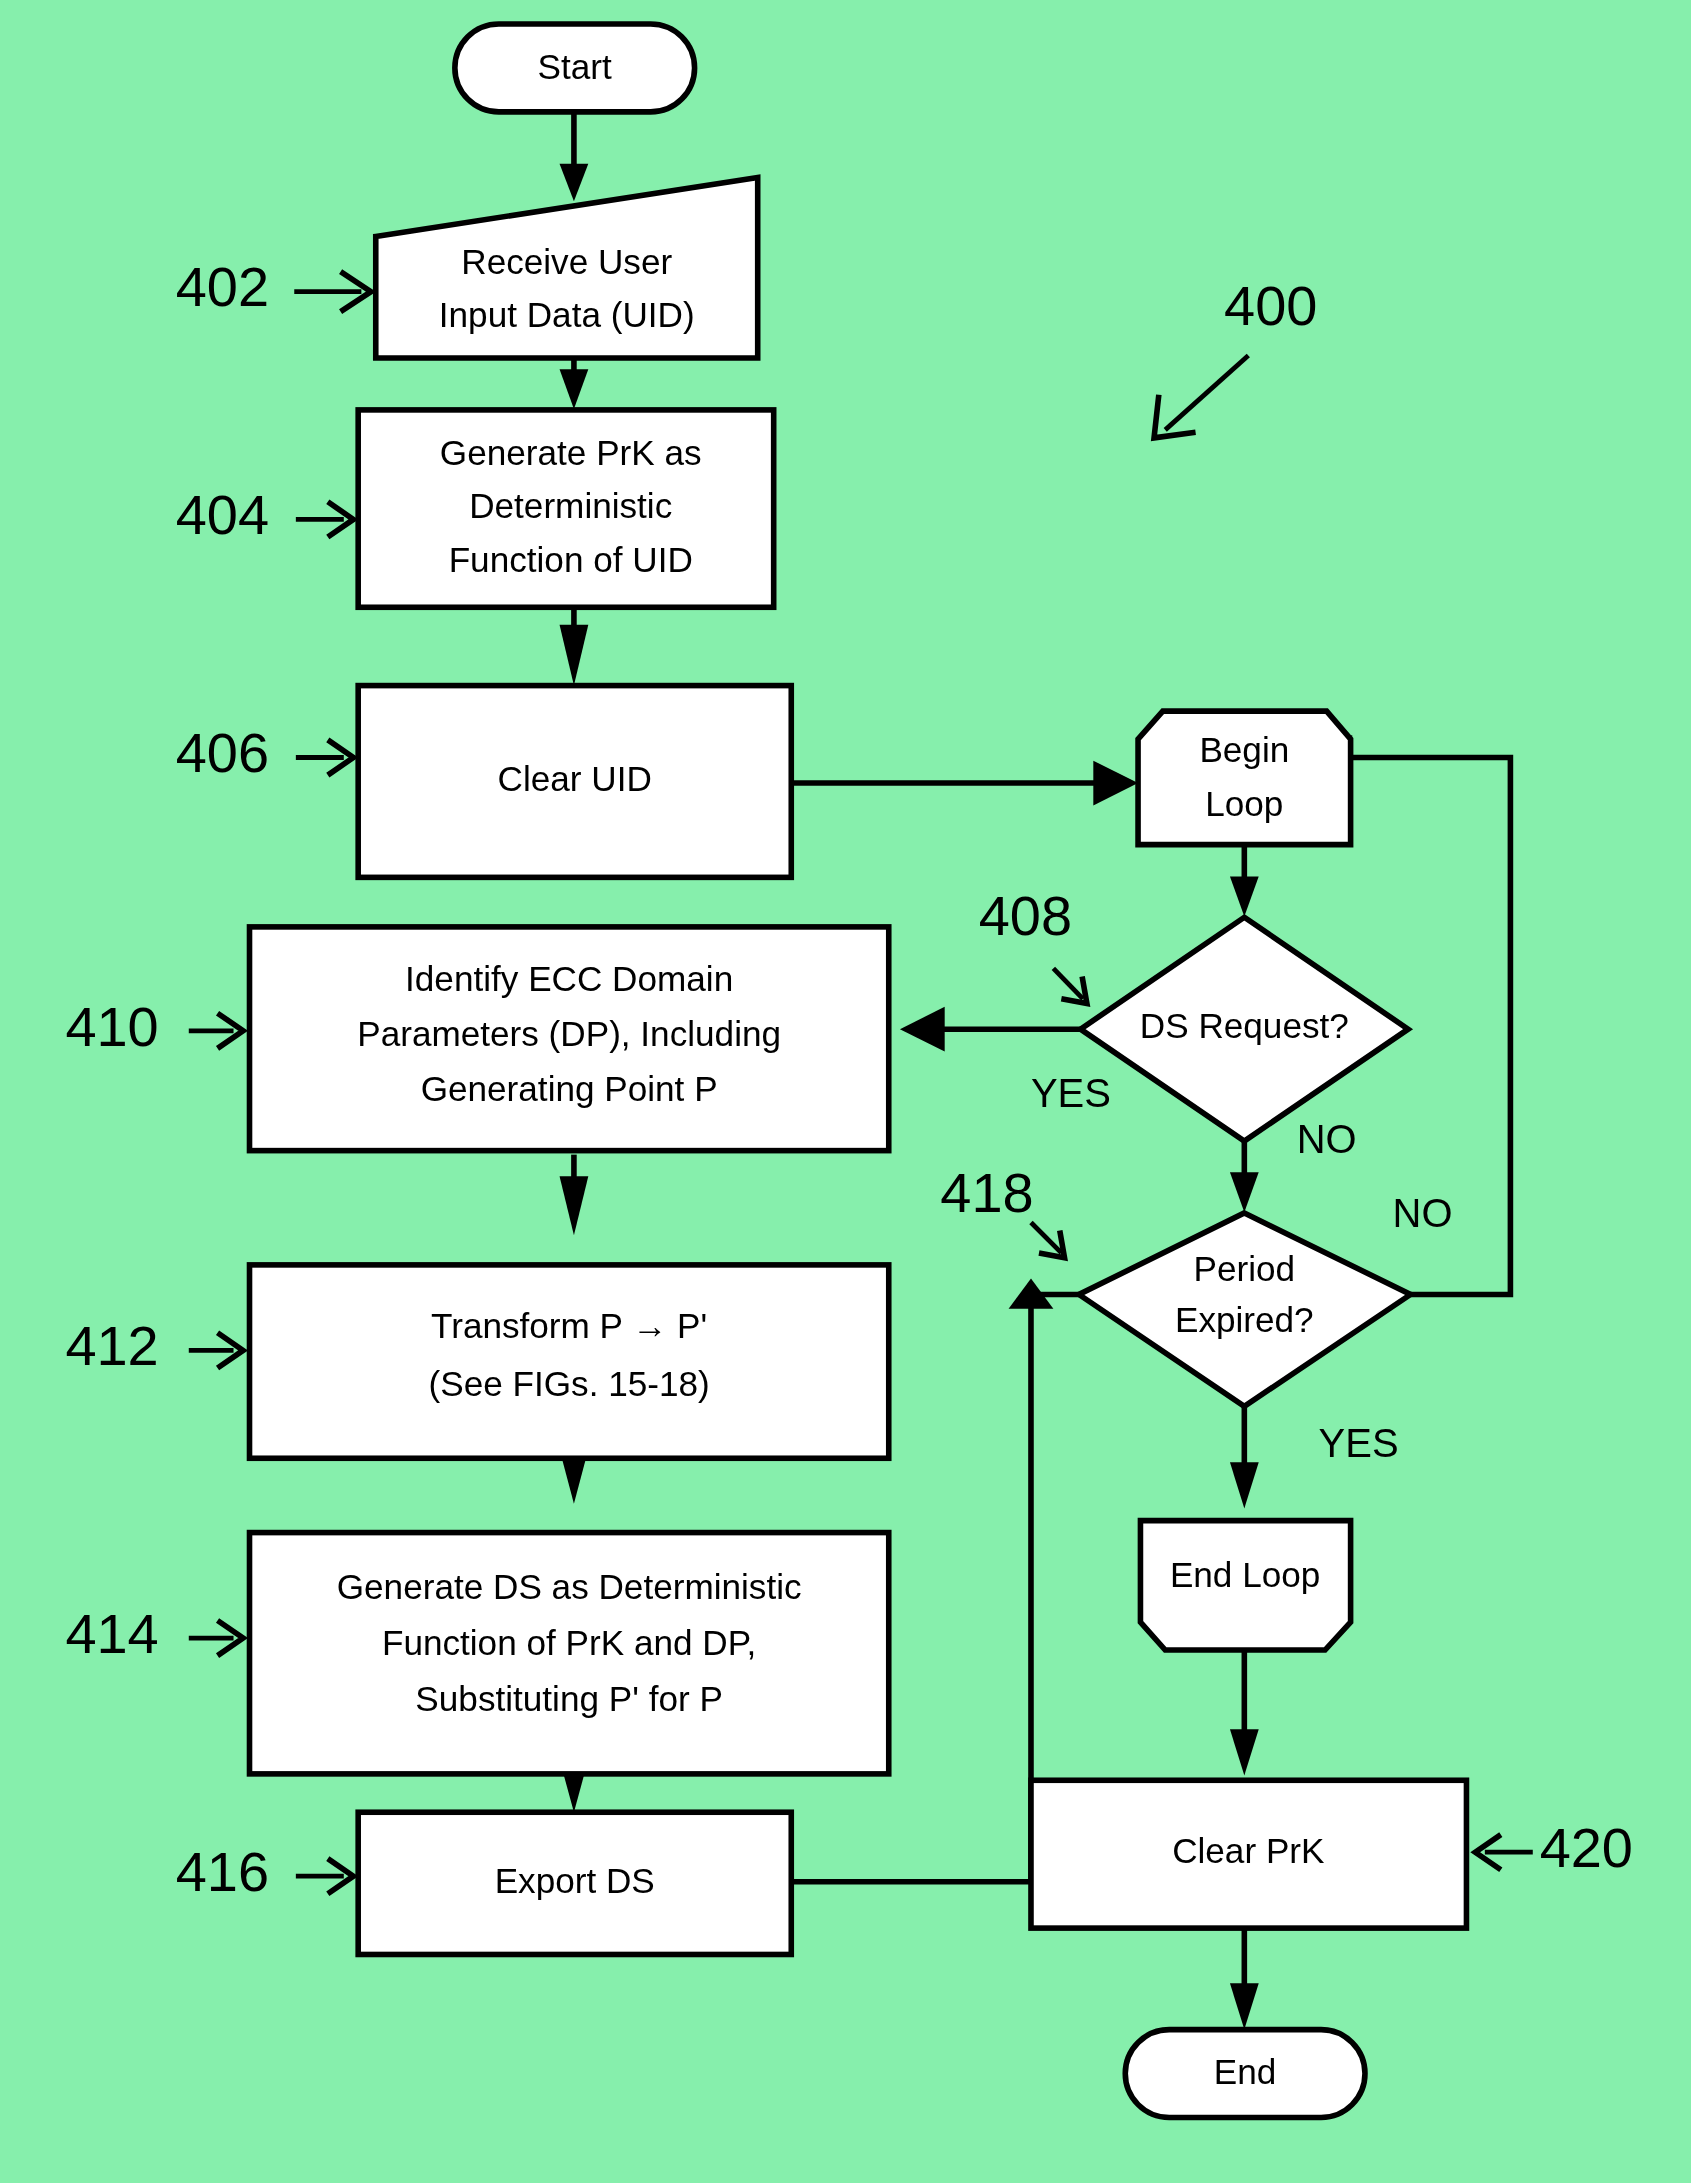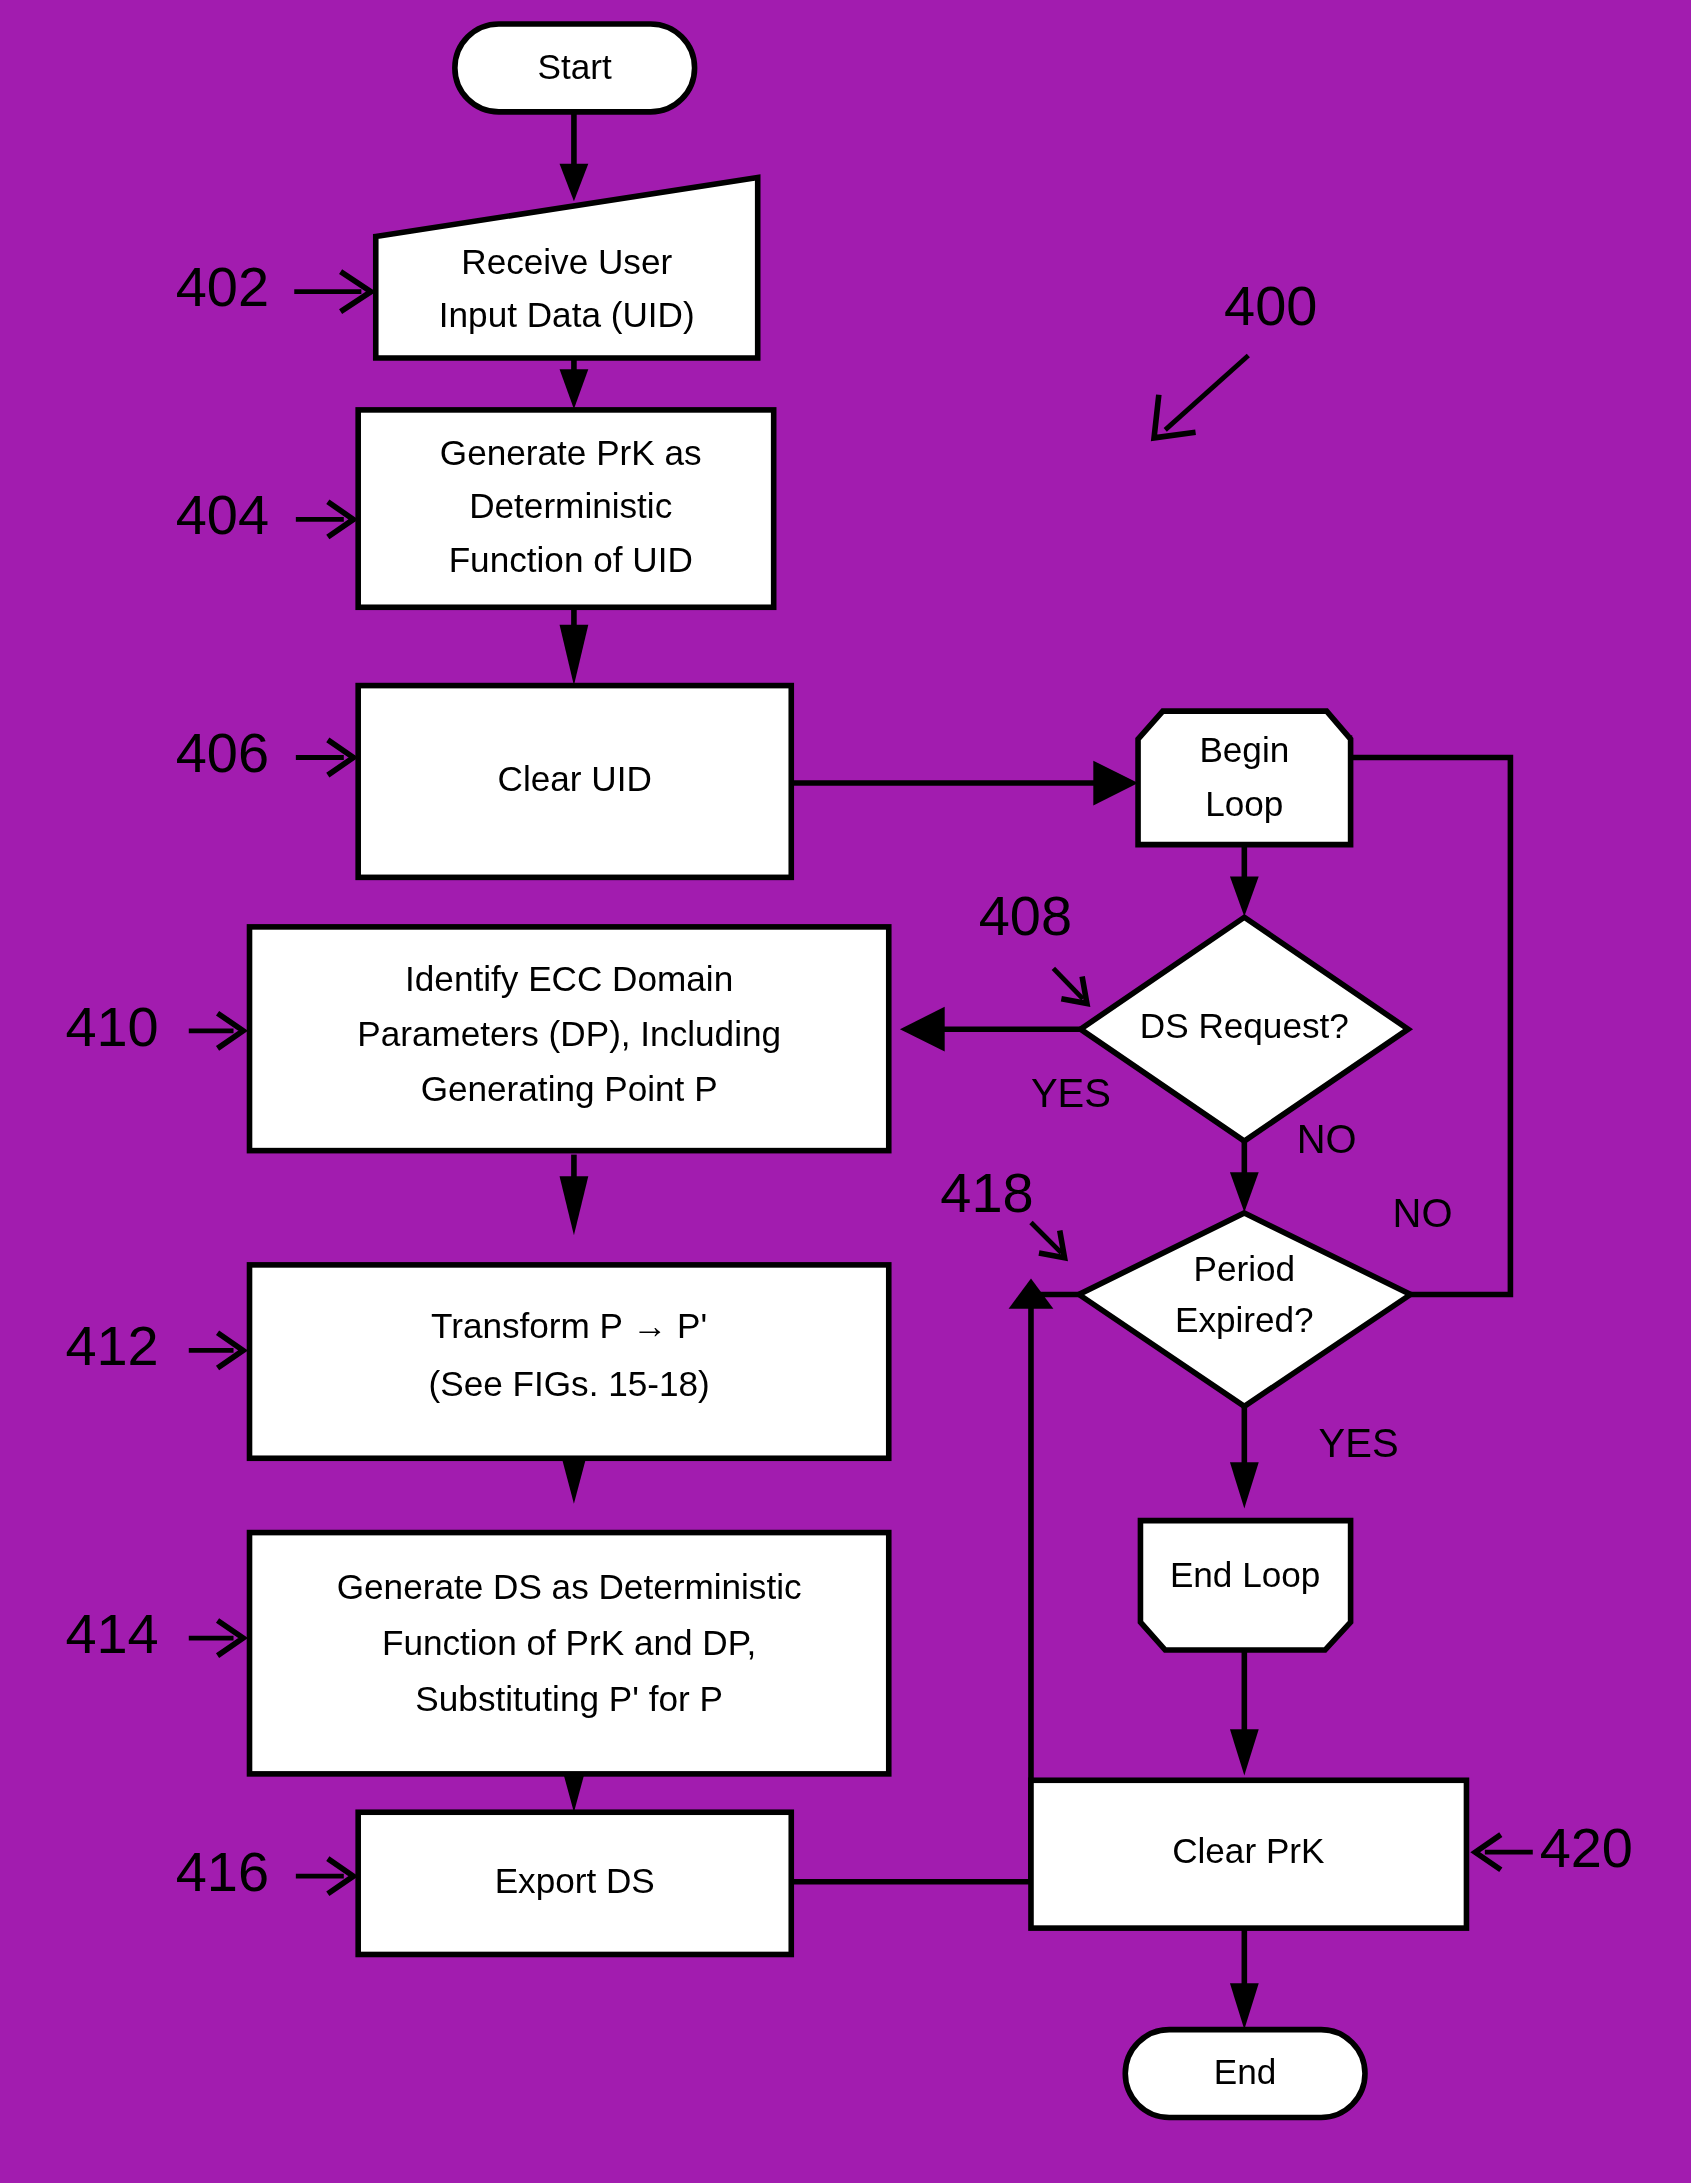--- a/index.html
+++ b/index.html
@@ -7,21 +7,21 @@
     padding: 0;
     background: #ffffff;
   }
   body {
     font-family: "Liberation Sans", sans-serif;
   }
   #canvas {
     position: relative;
     width: 1692px;
     height: 2183px;
-    background: #a21caf;
+    background: #86efac;
     overflow: hidden;
   }
   #flow-svg {
     position: absolute;
     left: 0;
     top: 0;
     width: 1692px;
     height: 2183px;
   }
   .shape-stroke {

